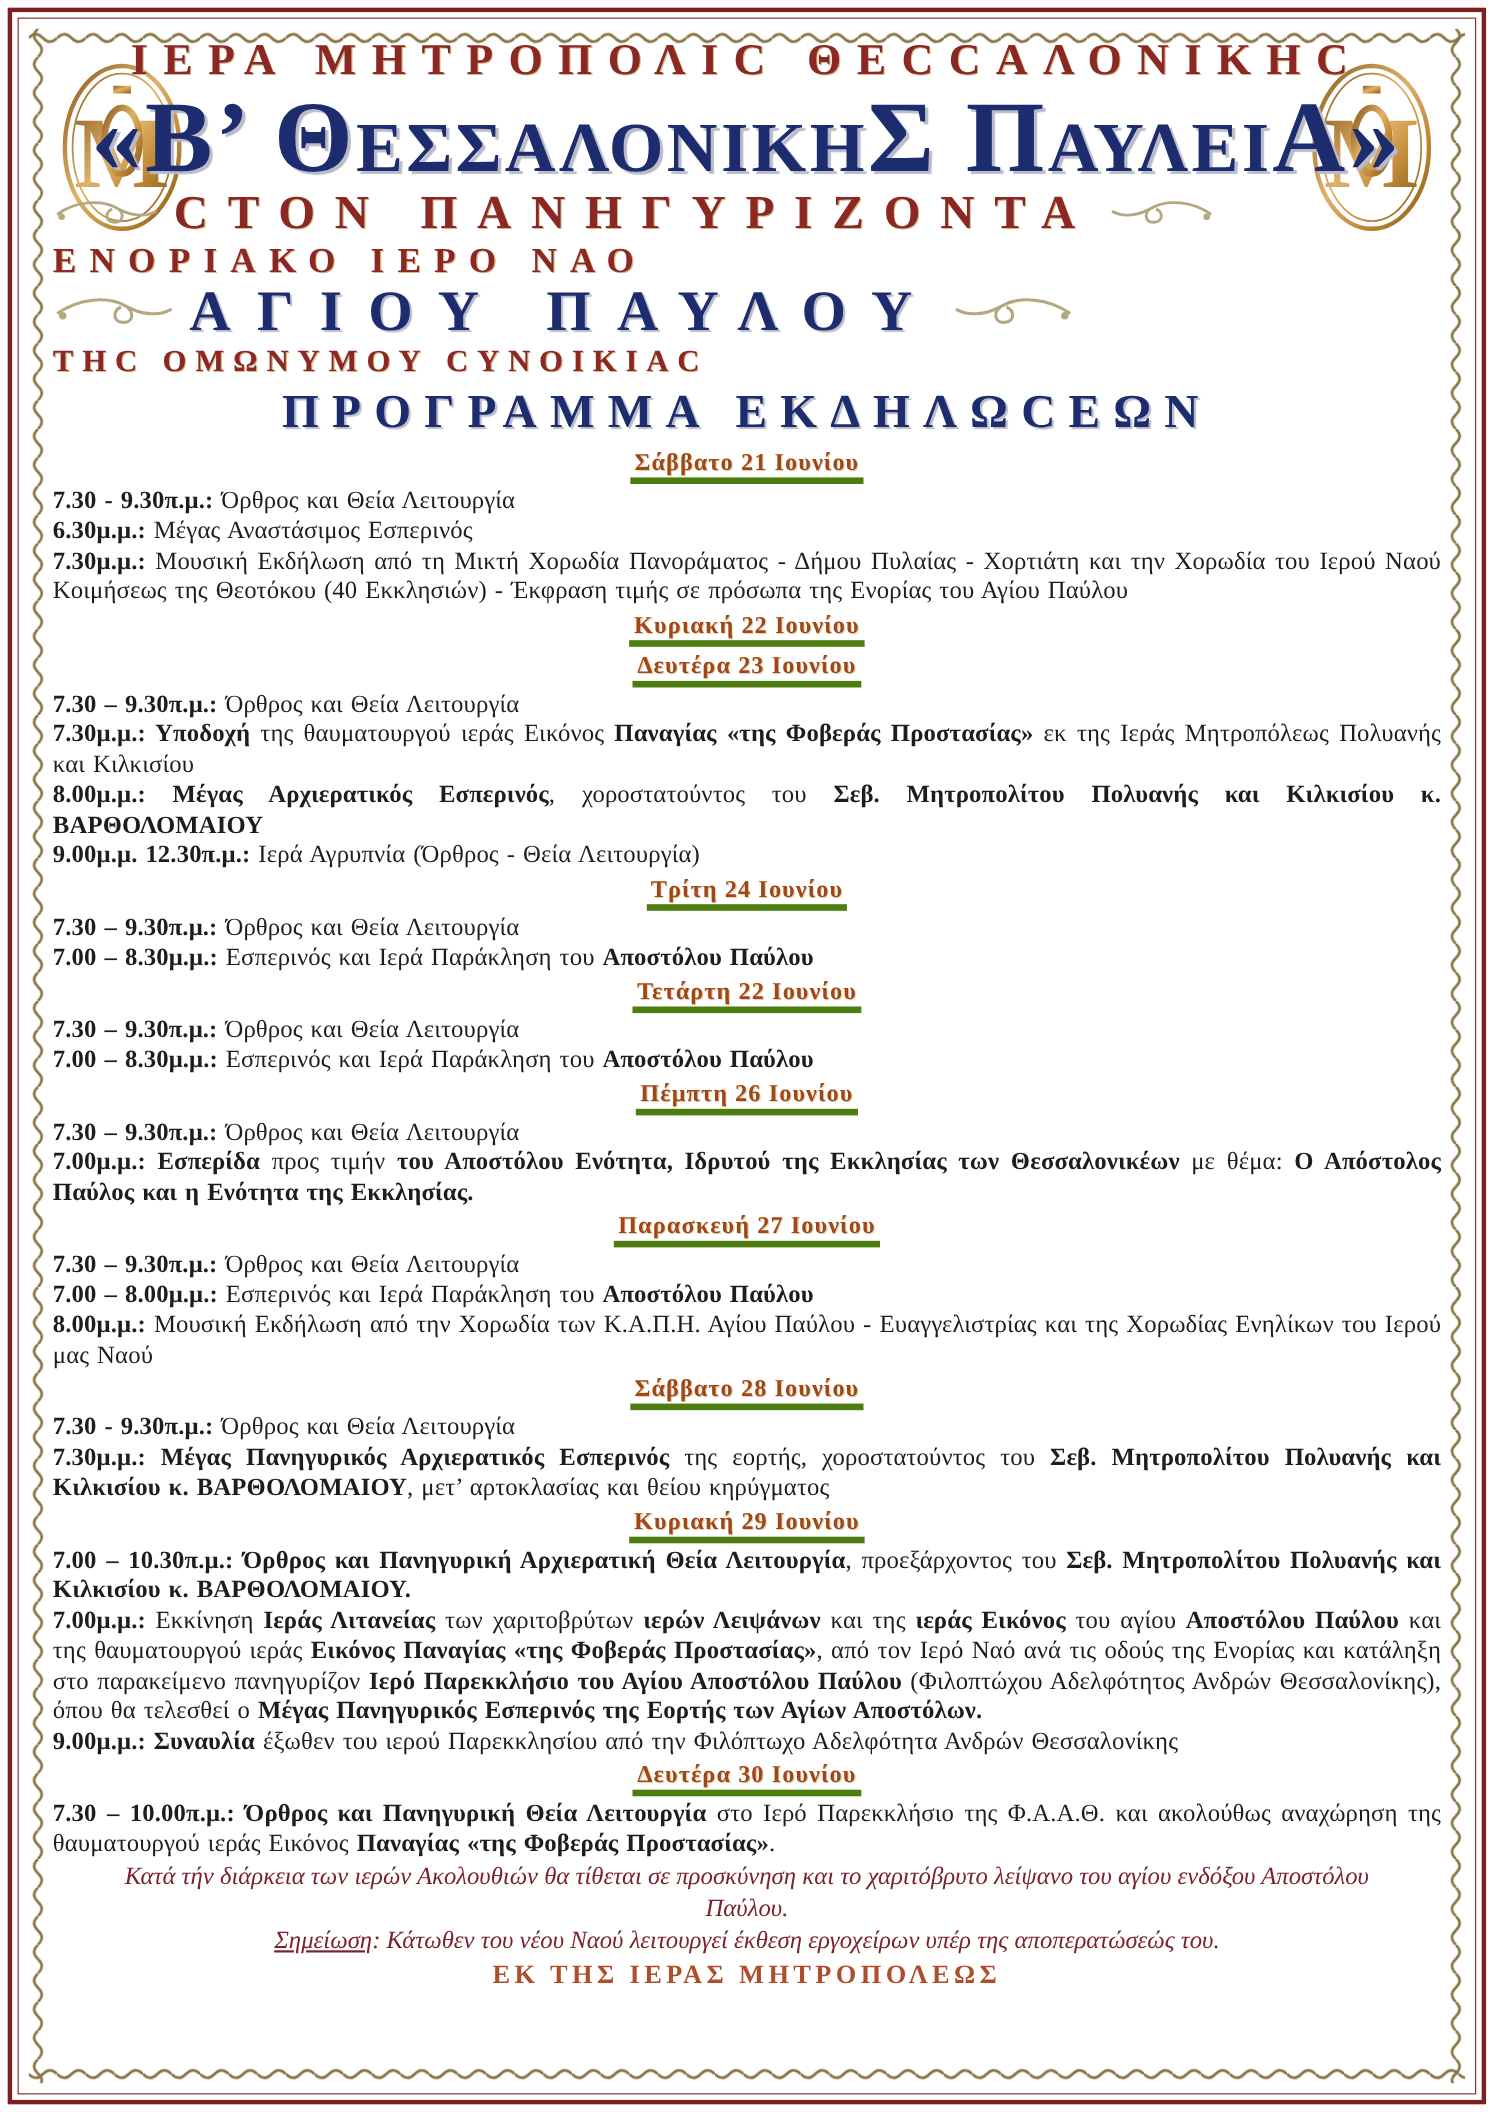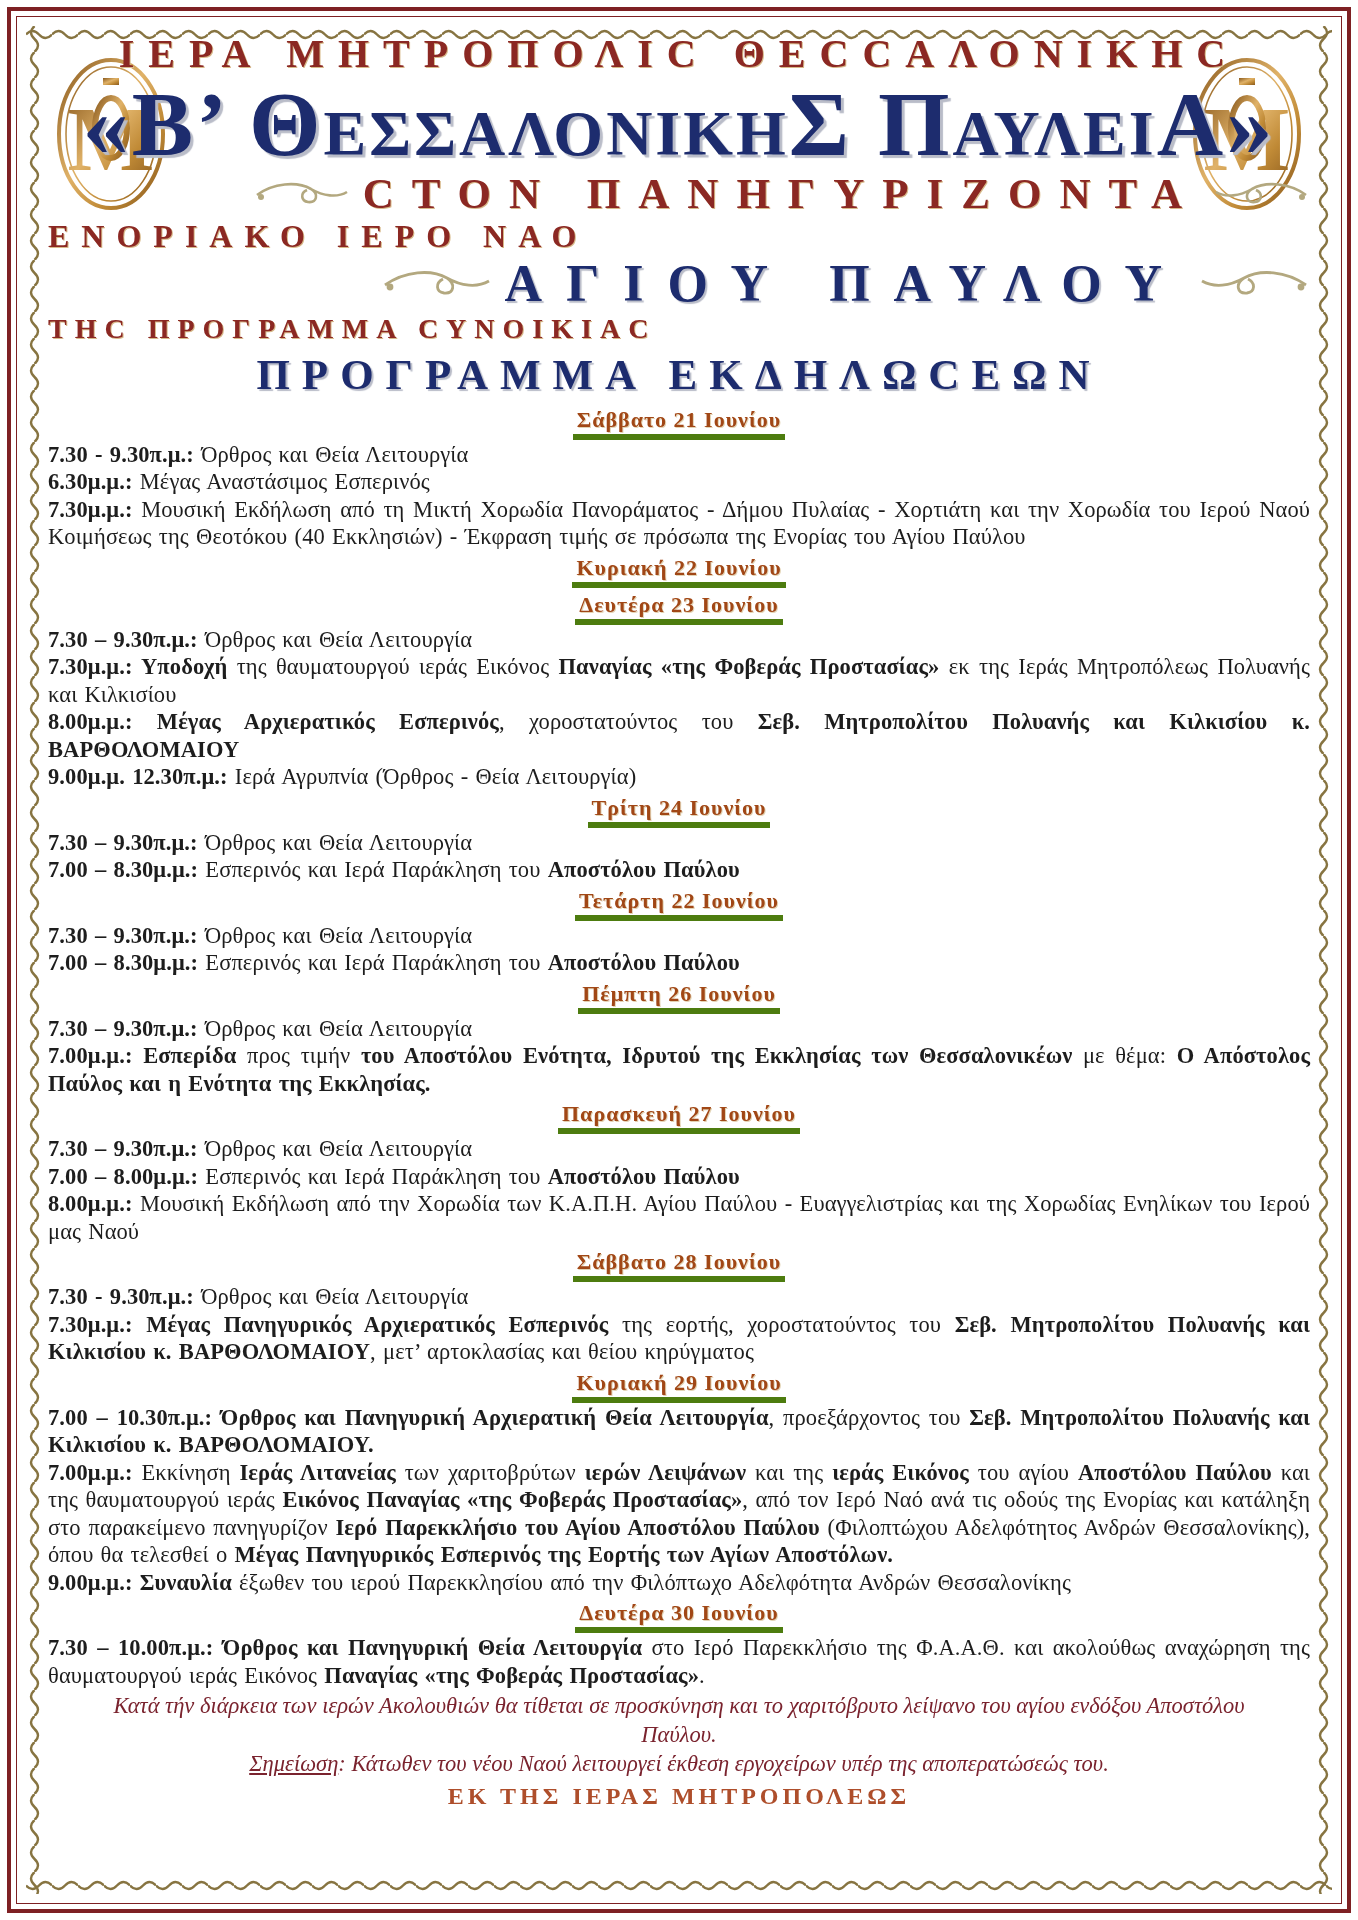--- a/index.html
+++ b/index.html
@@ -29,21 +29,21 @@
 
   .content{position:relative;padding:32px 48px 0 48px;height:100%;}
 
   .center{}
   .h-metropolis{color:var(--maroon);font-weight:bold;font-size:40px;line-height:1.1;
     letter-spacing:14px;text-align:center;text-shadow:1px 1px 0 #d7b98a;}
   .h-title{color:var(--navy);font-weight:bold;text-align:center;line-height:1.0;margin-top:2px;
     text-shadow:3px 3px 1px #b9bcc8;letter-spacing:3px;white-space:nowrap;}
   .h-title .lg{font-size:92px;}
   .h-title .sm{font-size:64px;}
-  .hrow{display:flex;align-items:center;justify-content:flex-end;gap:14px;}
+  .hrow{display:flex;align-items:center;justify-content:flex-start;gap:14px;}
   .h-sub1{color:var(--maroon);font-weight:bold;font-size:43px;letter-spacing:18px;line-height:1.12;text-shadow:1px 1px 0 #d7b98a;}
   .h-sub2{color:var(--maroon);font-weight:bold;font-size:32px;letter-spacing:12px;line-height:1.15;text-shadow:1px 1px 0 #d7b98a;}
   .h-church{color:var(--navy);font-weight:bold;font-size:52px;letter-spacing:24px;line-height:1.12;text-shadow:2px 2px 1px #b9bcc8;}
   .h-sub3{color:var(--maroon);font-weight:bold;font-size:28px;letter-spacing:8px;line-height:1.15;text-shadow:1px 1px 0 #d7b98a;}
   .h-program{color:var(--navy);font-weight:bold;font-size:43px;letter-spacing:12px;line-height:1.15;margin-top:5px;
     text-shadow:2px 2px 1px #b9bcc8;text-align:center;}
   .flourish svg{display:block;}
 
   
   .schedule{margin-top:6px;}
@@ -177,21 +177,21 @@
       </span>
       <span class="h-church">ΑΓΙΟΥ ΠΑΥΛΟΥ</span>
       <span class="flourish" style="transform:scaleX(-1)">
         <svg width="110" height="34" viewBox="0 0 110 34">
           <path d="M4 18 C 24 4, 50 2, 66 11 C 75 17, 73 27, 63 26 C 55 25, 54 16, 62 12 M66 11 C 80 19, 96 21, 108 14" fill="none" stroke="#b3a87f" stroke-width="2.8"></path>
           <circle cx="9" cy="20" r="3.4" fill="#b3a87f"></circle>
         </svg>
       </span>
     </div>
 
-    <div class="center h-sub3">ΤΗC ΠΡΟΓΡΑΜΜΑ CΥΝΟΙΚΙΑC</div>
+    <div class="center h-sub3">ΤΗC ΟΜΩΝΥΜΟΥ CΥΝΟΙΚΙΑC</div>
     <div class="h-program">ΠΡΟΓΡΑΜΜΑ ΕΚΔΗΛΩCΕΩΝ</div>
 
     <div class="schedule">
         <div>
           <div class="day-heading-wrap"><span class="day-heading">Σάββατο 21 Ιουνίου</span></div>
           <p class="item"><span class="b">7.30 - 9.30π.μ.: </span><span>Όρθρος και Θεία Λειτουργία</span></p>
           <p class="item"><span class="b">6.30μ.μ.: </span><span>Μέγας Αναστάσιμος Εσπερινός</span></p>
           <p class="item"><span class="b">7.30μ.μ.: </span><span>Μουσική Εκδήλωση από τη Μικτή Χορωδία Πανοράματος - Δήμου Πυλαίας - Χορτιάτη και την Χορωδία του Ιερού Ναού Κοιμήσεως της Θεοτόκου (40 Εκκλησιών) - Έκφραση τιμής σε πρόσωπα της Ενορίας του Αγίου Παύλου</span></p>
         </div>
         <div>

